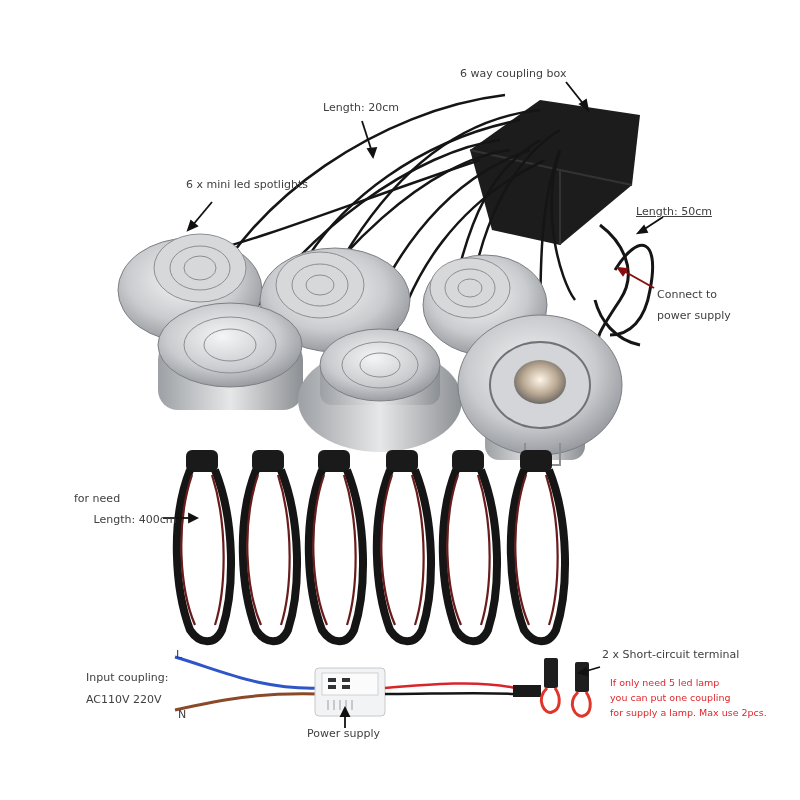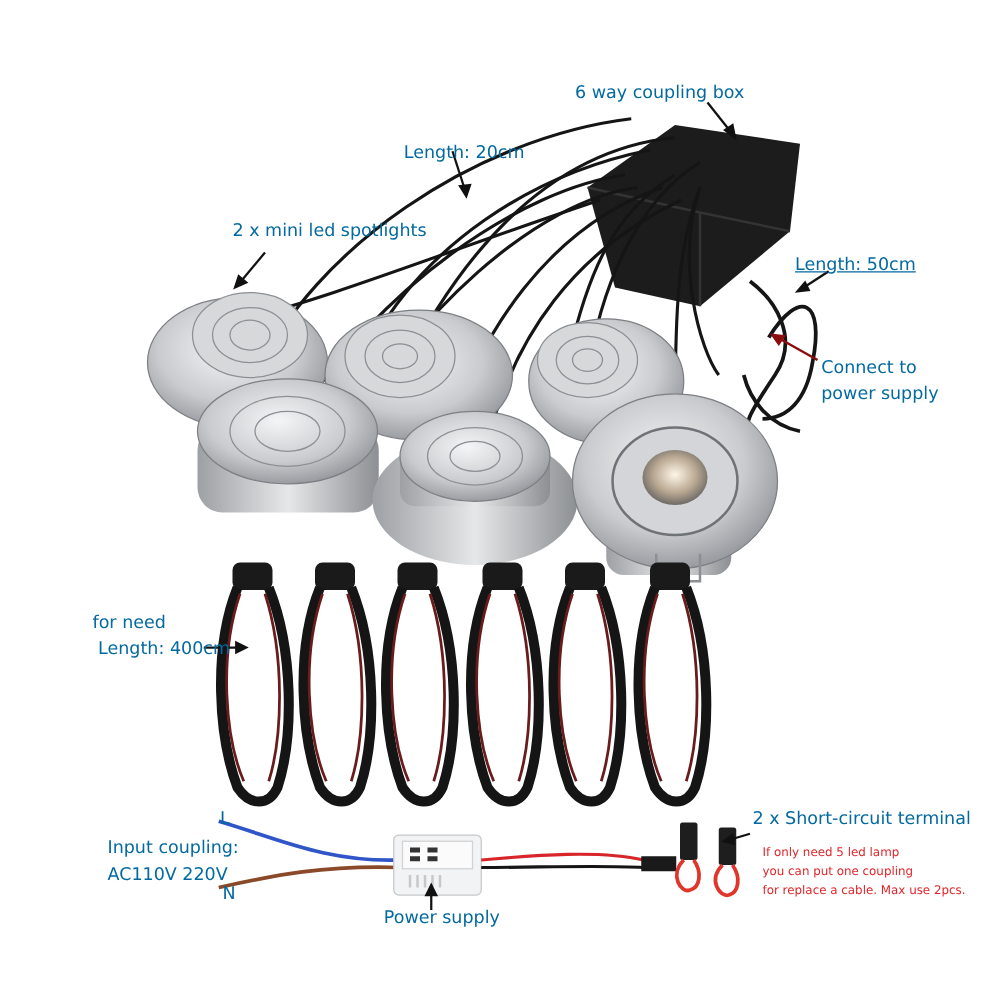--- a/index.html
+++ b/index.html
@@ -1,18 +1,18 @@
 <!DOCTYPE html>
 <html><head>
 <meta charset="utf-8">
 <style>
   html,body{margin:0;padding:0;background:#ffffff;}
   body{width:800px;height:800px;position:relative;overflow:hidden;font-family:"DejaVu Sans","Liberation Sans",sans-serif;}
   .scene{position:absolute;left:0;top:0;width:800px;height:800px;}
-  .label{position:absolute;color:#0369a1;font-size:14px;line-height:16px;white-space:nowrap;}
+  .label{position:absolute;color:#404040;font-size:11px;line-height:16px;white-space:nowrap;}
   .label.red{color:#e0262b;font-size:9.5px;line-height:15px;}
   .label.multi span{display:block;}
 </style>
 </head>
 <body>
 
 <svg class="scene" viewBox="0 0 800 800" xmlns="http://www.w3.org/2000/svg">
   <defs>
     <radialGradient id="alu" cx="45%" cy="40%" r="65%">
       <stop offset="0" stop-color="#f4f5f6"></stop>
@@ -186,36 +186,36 @@
     <line x1="600" y1="667" x2="583" y2="672"></line>
       <polygon points="579,673 586,668 587,675"></polygon>
   </g>
   <g stroke="#8b0d0d" stroke-width="2" fill="#8b0d0d">
     <line x1="654" y1="288" x2="622" y2="270"></line>
       <polygon points="618,268 627,269 623,275"></polygon>
   </g>
 </svg>
 
 <div class="label" style="left:460px;top:66px;">6 way coupling box</div>
-<div class="label" style="left:323px;top:114px;">Length: 20cm</div>
-<div class="label" style="left:186px;top:177px;">2 x mini led spotlights</div>
+<div class="label" style="left:323px;top:100px;">Length: 20cm</div>
+<div class="label" style="left:186px;top:177px;">6 x mini led spotlights</div>
 <div class="label" style="left:636px;top:204px;text-decoration:underline;">Length: 50cm</div>
 <div class="label multi" style="left:657px;top:284px;line-height:21px;">
   <span>Connect to</span>
   <span>power supply</span>
 </div>
 <div class="label multi" style="left:74px;top:488px;line-height:21px;">
   <span>for need</span>
-  <span style="white-space:pre;"> Length: 400cm</span>
+  <span style="white-space:pre;margin-left:16px;"> Length: 400cm</span>
 </div>
 <div class="label" style="left:176px;top:647px;">L</div>
 <div class="label" style="left:178px;top:707px;">N</div>
 <div class="label multi" style="left:86px;top:667px;line-height:22px;">
   <span>Input coupling:</span>
   <span>AC110V 220V</span>
 </div>
 <div class="label" style="left:307px;top:726px;">Power supply</div>
 <div class="label" style="left:602px;top:647px;">2 x Short-circuit terminal</div>
 <div class="label multi red" style="left:610px;top:675px;">
   <span>If only need 5 led lamp</span>
   <span>you can put one coupling</span>
-  <span>for replace a cable. Max use 2pcs.</span>
+  <span>for supply a lamp. Max use 2pcs.</span>
 </div>
 
 </body></html>

